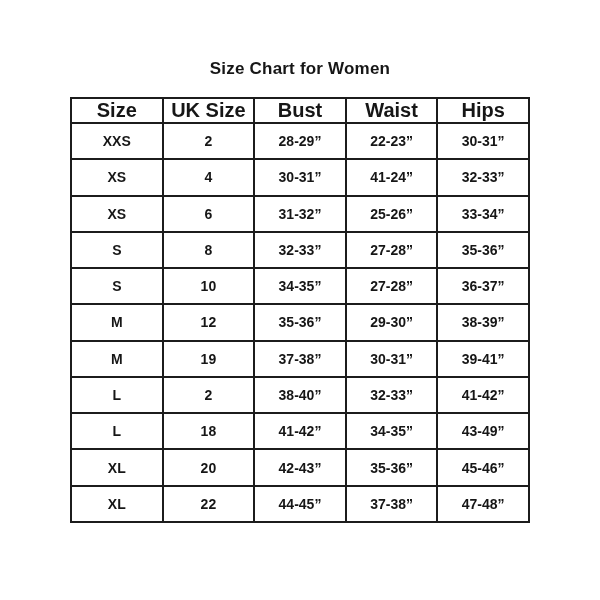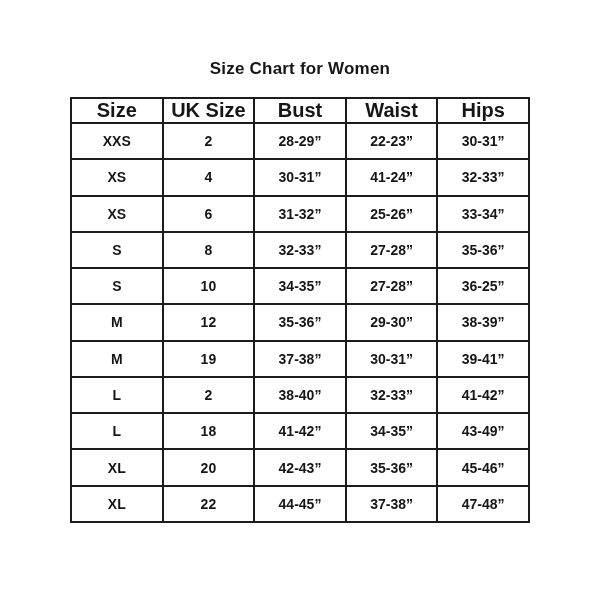--- a/index.html
+++ b/index.html
@@ -96,21 +96,21 @@
         <td>8</td>
         <td>32-33”</td>
         <td>27-28”</td>
         <td>35-36”</td>
       </tr>
       <tr>
         <td>S</td>
         <td>10</td>
         <td>34-35”</td>
         <td>27-28”</td>
-        <td>36-25”</td>
+        <td>36-37”</td>
       </tr>
       <tr>
         <td>M</td>
         <td>12</td>
         <td>35-36”</td>
         <td>29-30”</td>
         <td>38-39”</td>
       </tr>
       <tr>
         <td>M</td>

